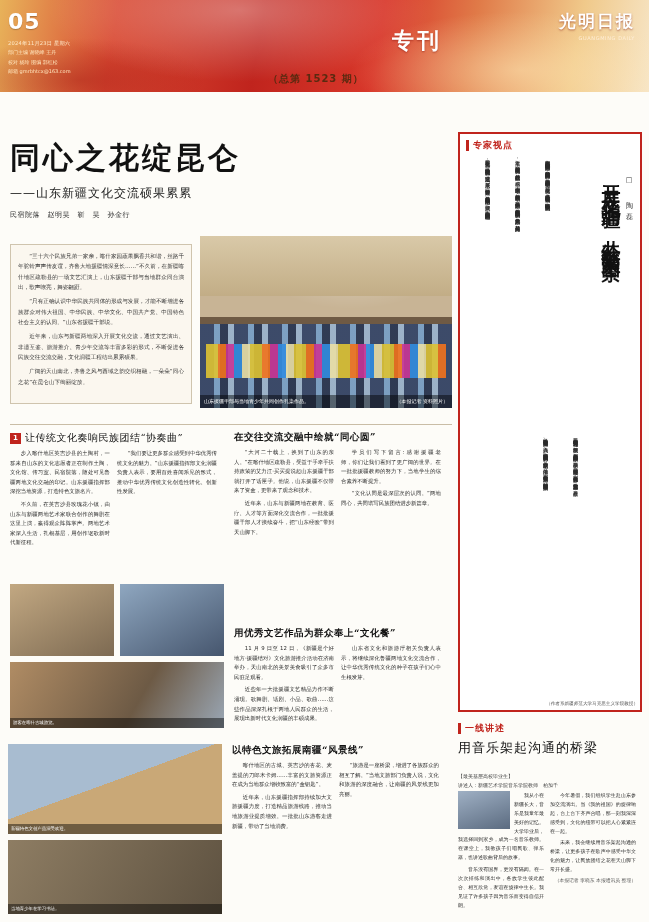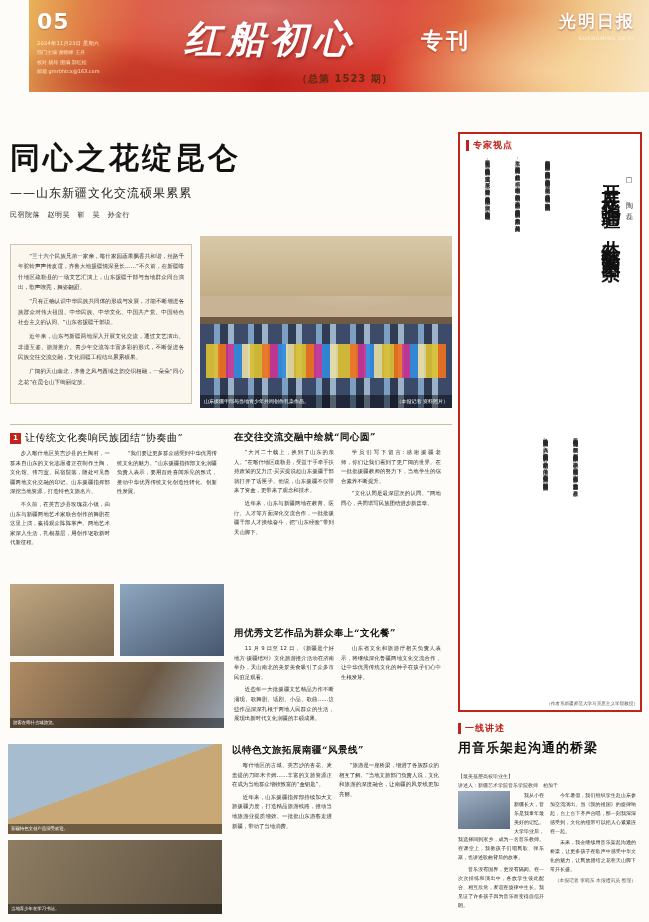--- a/index.html
+++ b/index.html
@@ -11,21 +11,20 @@
     overflow:hidden;
     position:relative;
   }
   .page{position:relative;width:649px;height:922px;overflow:hidden;}
 
   
   .masthead{
     position:relative;height:92px;
     background:linear-gradient(100deg,#e8b35a 0%,#d94a33 18%,#c0241d 40%,#d8372a 58%,#e07a48 72%,#f0c98a 88%,#f7e6c8 100%);
     overflow:hidden;
-    margin-left:29px;
   }
   .mast-swoosh{
     position:absolute;left:0;top:0;width:649px;height:92px;
     background:
       radial-gradient(ellipse 320px 120px at 240px 10px, rgba(255,255,255,.35), rgba(255,255,255,0) 60%),
       radial-gradient(ellipse 260px 90px at 520px 70px, rgba(255,230,180,.55), rgba(255,255,255,0) 65%),
       radial-gradient(ellipse 180px 60px at 80px 80px, rgba(160,20,15,.45), rgba(255,255,255,0) 70%);
     pointer-events:none;
   }
   .mast-left{
@@ -161,41 +160,40 @@
   }
   .vcol{
     writing-mode:vertical-rl;text-orientation:upright;
     font-size:5.2px;line-height:1.75;color:#2b2b2b;letter-spacing:.2px;
     text-align:justify;
   }
 
   .line-box{position:absolute;left:0;top:620px;width:184px;height:196px;}
   .line-tag{display:flex;align-items:center;gap:4px;margin-bottom:4px;}
   .line-title{font-family:"DejaVu Serif","Liberation Serif",serif;
-    font-size:13px;font-weight:bold;color:#111;letter-spacing:1px;margin:2px 0 16px 0;}
+    font-size:13px;font-weight:normal;color:#111;letter-spacing:1px;margin:2px 0 16px 0;}
   .line-meta{font-size:5px;color:#444;margin-bottom:3px;}
   .mini-photo{width:52px;height:38px;float:left;margin:0 4px 2px 0;
     background:linear-gradient(160deg,#9fb0c4,#5b6b80);}
   .sig{font-size:4.8px;color:#555;text-align:right;margin-top:3px;}
 </style>
 </head>
 <body>
 
 <div class="page">
 
   <div class="masthead">
     <div class="mast-swoosh"></div>
     <div class="mast-left">
       <div class="mast-issue">05</div>
       <div class="mast-date">2024年11月23日 星期六</div>
       <div class="mast-meta">部门主编 谢晓峰 王丹</div>
       <div class="mast-meta">校对 杨玲 图编 郭红松</div>
       <div class="mast-meta">邮箱 gmrbhtcx@163.com</div>
     </div>
-    <div class="mast-title">红船初心</div>
     <div class="mast-zk">专刊</div>
     <div class="mast-issue-no">（总第 1523 期）</div>
     <div class="mast-logo">
       <div class="mast-logo-cn">光明日报</div>
       <div class="mast-logo-en">GUANGMING DAILY</div>
     </div>
   </div>
 
 
   <div class="content">

